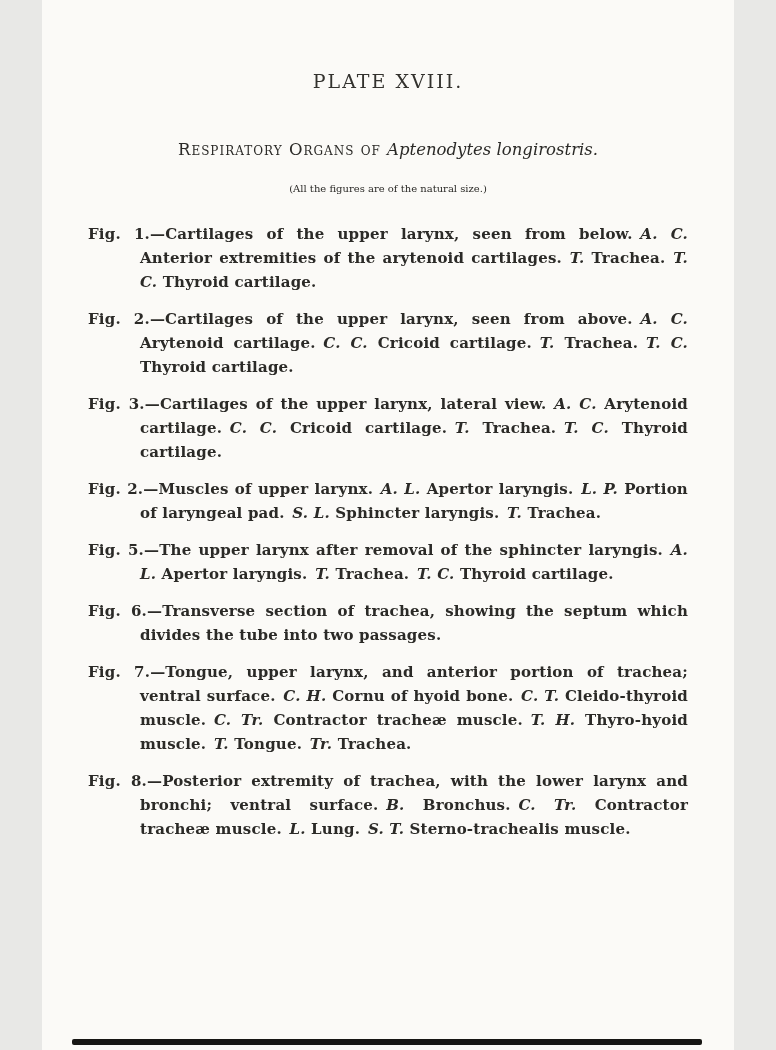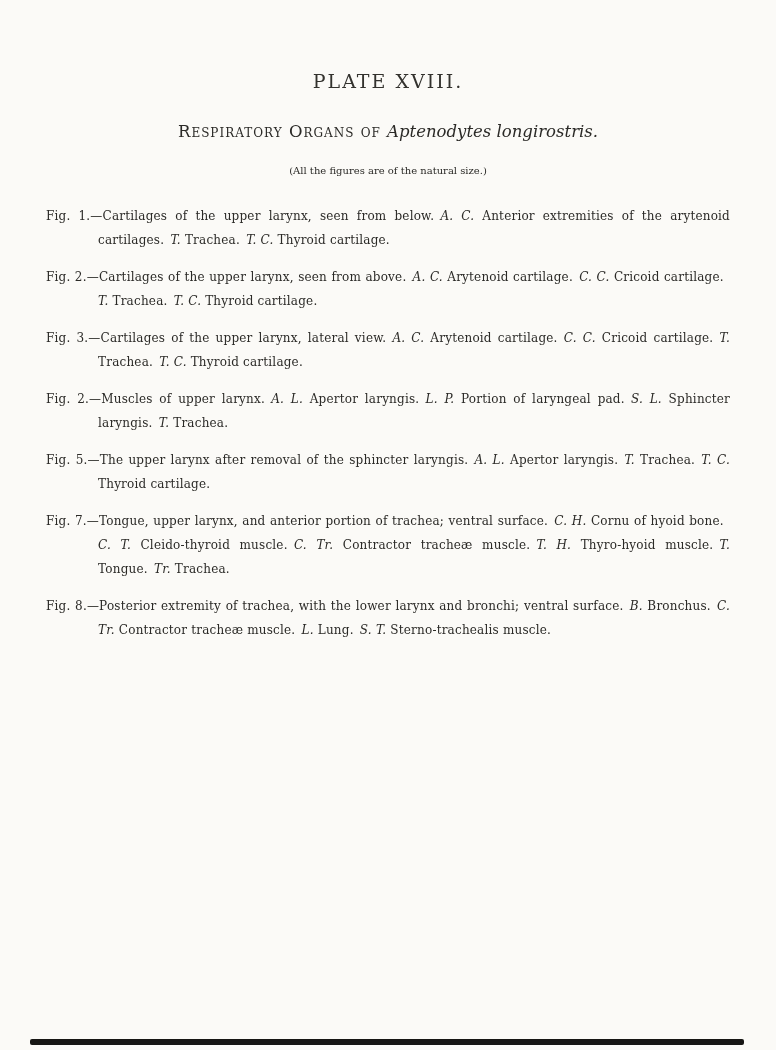--- a/index.html
+++ b/index.html
@@ -2,67 +2,68 @@
 <html><head>
 <meta charset="utf-8">
 <style>
   html, body {
     margin: 0;
     padding: 0;
     background: #e8e8e6;
   }
   .page {
     position: relative;
-    width: 776px;
+    width: 692px;
     height: 1050px;
     margin: 0 auto;
     background: #fbfaf7;
     color: #2b2a27;
     font-family: "DejaVu Serif", "Liberation Serif", serif;
     overflow: hidden;
     box-sizing: border-box;
   }
   .content {
     padding: 0 46px;
   }
   .plate-title {
     margin-top: 70px;
     text-align: center;
     font-size: 19px;
     letter-spacing: 2px;
     color: #33322e;
   }
   .subtitle {
-    margin-top: 30px;
+    margin-top: 48px;
     text-align: center;
     font-size: 16.5px;
   }
   .subtitle .smallcaps {
     font-variant: small-caps;
     letter-spacing: 1px;
   }
   .subtitle .species {
     font-style: italic;
   }
   .natural-size-note {
     margin-top: 24px;
     text-align: center;
     font-size: 10px;
   }
   .figure-list {
     margin-top: 28px;
   }
   .figure {
-    font-size: 12px;
+    font-size: 15px;
     line-height: 24px;
     text-align: justify;
     padding-left: 52px;
     text-indent: -52px;
     margin: 0 0 13px 0;
     letter-spacing: 0.2px;
+    font-weight: bold;
   }
   .fig-label {
     white-space: nowrap;
   }
   .fig-body i {
     font-style: italic;
   }
   .scan-edge {
     position: absolute;
     left: 30px;
@@ -100,20 +101,23 @@
   </p>
 
   <p class="figure">
     <span class="fig-label">Fig. 2.</span><span class="fig-body"><span>—Muscles of upper larynx. </span><i>A. L.</i><span> Apertor laryngis. </span><i>L. P.</i><span> Portion of laryngeal pad. </span><i>S. L.</i><span> Sphincter laryngis. </span><i>T.</i><span> Trachea.</span></span>
   </p>
 
   <p class="figure">
     <span class="fig-label">Fig. 5.</span><span class="fig-body"><span>—The upper larynx after removal of the sphincter laryngis. </span><i>A. L.</i><span> Apertor laryngis. </span><i>T.</i><span> Trachea. </span><i>T. C.</i><span> Thyroid cartilage.</span></span>
   </p>
 
+  <p class="figure">
+    <span class="fig-label">Fig. 6.</span><span class="fig-body"><span>—Transverse section of trachea, showing the septum which divides the tube into two passages.</span></span>
+  </p>
 
   <p class="figure">
     <span class="fig-label">Fig. 7.</span><span class="fig-body"><span>—Tongue, upper larynx, and anterior portion of trachea; ventral surface. </span><i>C. H.</i><span> Cornu of hyoid bone. </span><i>C. T.</i><span> Cleido-thyroid muscle. </span><i>C. Tr.</i><span> Contractor tracheæ muscle. </span><i>T. H.</i><span> Thyro-hyoid muscle. </span><i>T.</i><span> Tongue. </span><i>Tr.</i><span> Trachea.</span></span>
   </p>
 
   <p class="figure">
     <span class="fig-label">Fig. 8.</span><span class="fig-body"><span>—Posterior extremity of trachea, with the lower larynx and bronchi; ventral surface. </span><i>B.</i><span> Bronchus. </span><i>C. Tr.</i><span> Contractor tracheæ muscle. </span><i>L.</i><span> Lung. </span><i>S. T.</i><span> Sterno-trachealis muscle.</span></span>
   </p>
 
 

